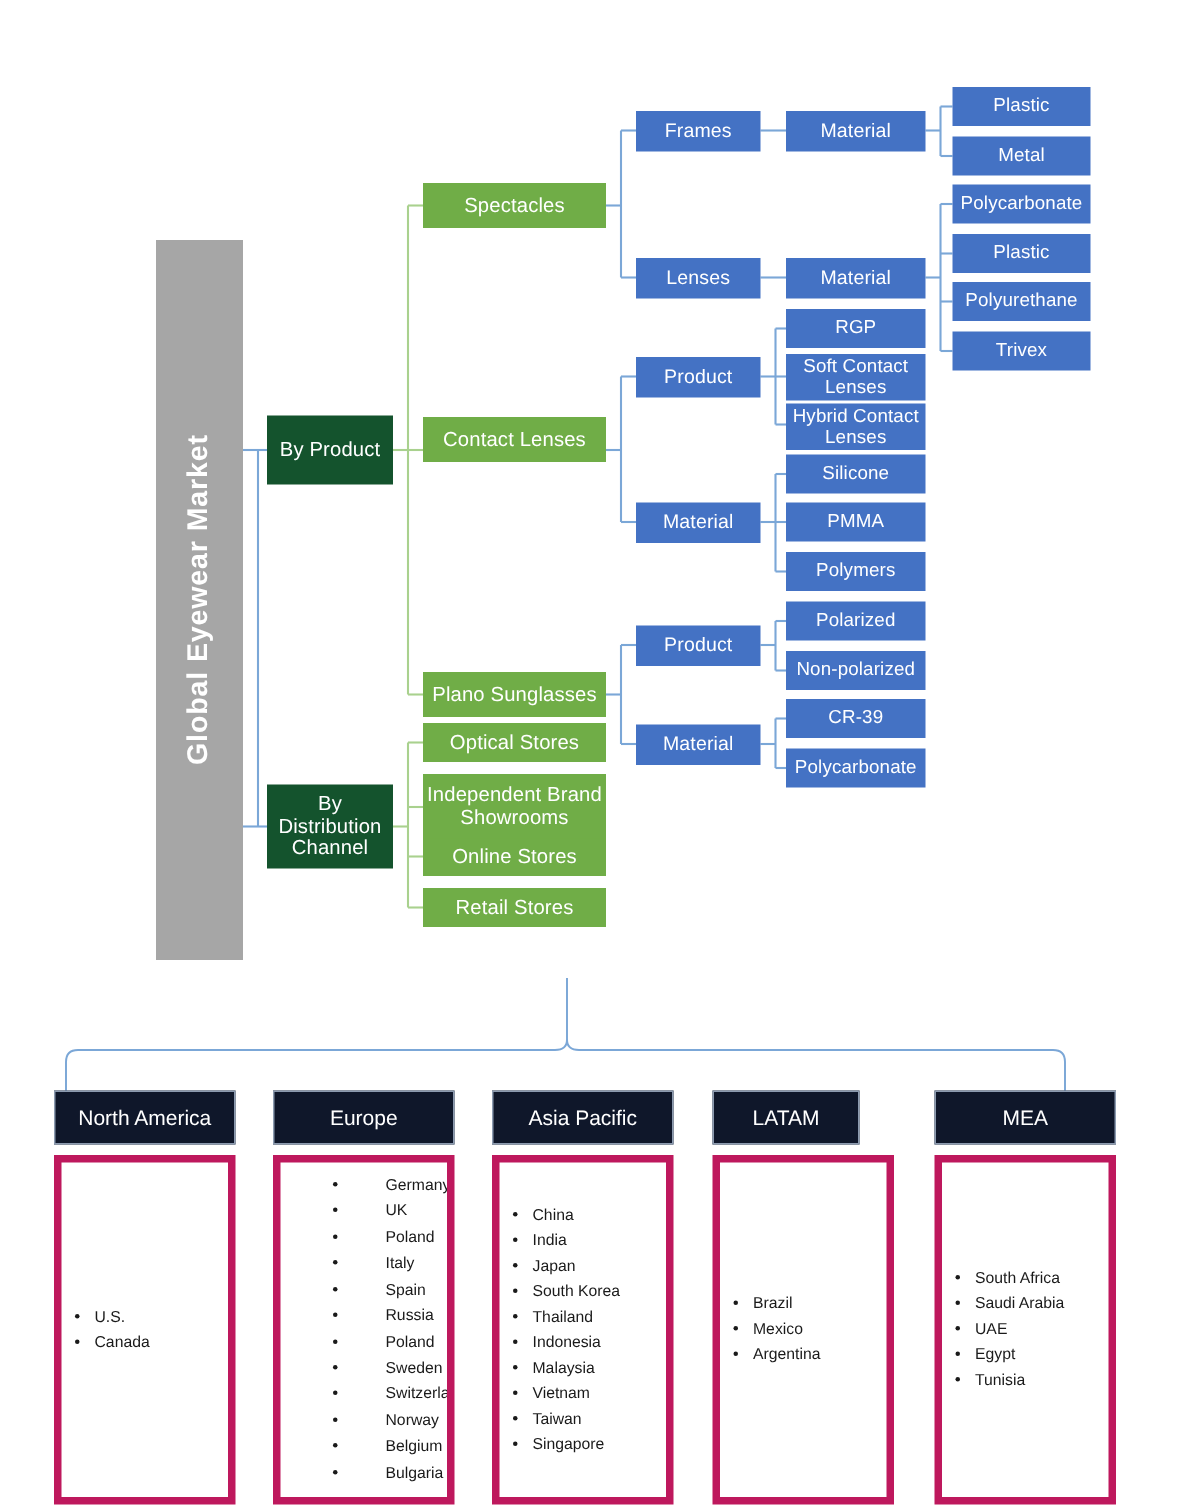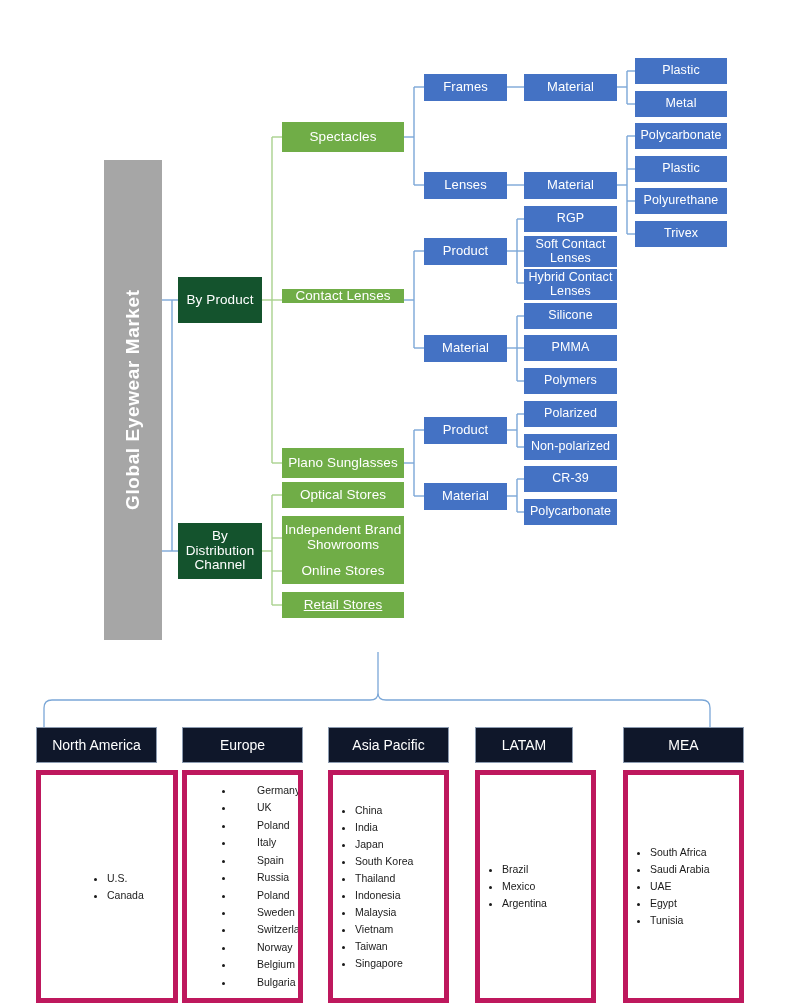--- a/index.html
+++ b/index.html
@@ -220,27 +220,27 @@
   </svg>
 
   <div class="node root-bar" style="left:104px; top:160px; width:58px; height:480px;">Global Eyewear Market</div>
 
   <div class="node lvl1" style="left:178px; top:277px; width:84px; height:46px;">By  Product</div>
   <div class="node lvl1" style="left:178px; top:523px; width:84px; height:56px;">By
 Distribution
 Channel</div>
 
   <div class="node lvl2" style="left:282px; top:122px; width:122px; height:30px;">Spectacles</div>
-  <div class="node lvl2" style="left:282px; top:289px; width:122px; height:14px;">Contact Lenses</div>
+  <div class="node lvl2" style="left:282px; top:278px; width:122px; height:30px;">Contact Lenses</div>
   <div class="node lvl2" style="left:282px; top:448px; width:122px; height:30px;">Plano Sunglasses</div>
   <div class="node lvl2" style="left:282px; top:482px; width:122px; height:26px;">Optical Stores</div>
   <div class="node lvl2" style="left:282px; top:516px; width:122px; height:44px;">Independent Brand
 Showrooms</div>
   <div class="node lvl2" style="left:282px; top:559px; width:122px; height:25px;">Online Stores</div>
-  <div class="node lvl2" style="left:282px; top:592px; width:122px; height:26px;text-decoration:underline;">Retail Stores</div>
+  <div class="node lvl2" style="left:282px; top:592px; width:122px; height:26px;">Retail Stores</div>
 
   <div class="node lvl3" style="left:424px; top:74px; width:83px; height:27px;">Frames</div>
   <div class="node lvl3" style="left:424px; top:172px; width:83px; height:27px;">Lenses</div>
   <div class="node lvl3" style="left:524px; top:74px; width:93px; height:27px;">Material</div>
   <div class="node lvl3" style="left:524px; top:172px; width:93px; height:27px;">Material</div>
 
   <div class="node lvl3" style="left:424px; top:238px; width:83px; height:27px;">Product</div>
   <div class="node lvl3" style="left:424px; top:335px; width:83px; height:27px;">Material</div>
 
   <div class="node lvl3" style="left:424px; top:417px; width:83px; height:27px;">Product</div>
@@ -264,21 +264,21 @@
   <div class="node lvl4" style="left:524px; top:335px; width:93px; height:26px;">PMMA</div>
   <div class="node lvl4" style="left:524px; top:368px; width:93px; height:26px;">Polymers</div>
 
   <div class="node lvl4" style="left:524px; top:401px; width:93px; height:26px;">Polarized</div>
   <div class="node lvl4" style="left:524px; top:434px; width:93px; height:26px;">Non-polarized</div>
 
   <div class="node lvl4" style="left:524px; top:466px; width:93px; height:26px;">CR-39</div>
   <div class="node lvl4" style="left:524px; top:499px; width:93px; height:26px;">Polycarbonate</div>
 
   <div class="region-head" style="left:36px; top:727px; width:121px; height:36px;">North America</div>
-  <div class="region-body" style="left:36px; top:770px; width:142px; height:233px;padding-left:44px;">
+  <div class="region-body" style="left:36px; top:770px; width:121px; height:233px;">
     <ul>
       <li>U.S.</li>
       <li>Canada</li>
     </ul>
   </div>
 
   <div class="region-head" style="left:182px; top:727px; width:121px; height:36px;">Europe</div>
   <div class="region-body indented" style="left:182px; top:770px; width:121px; height:233px;">
     <ul>
       <li>Germany</li>

